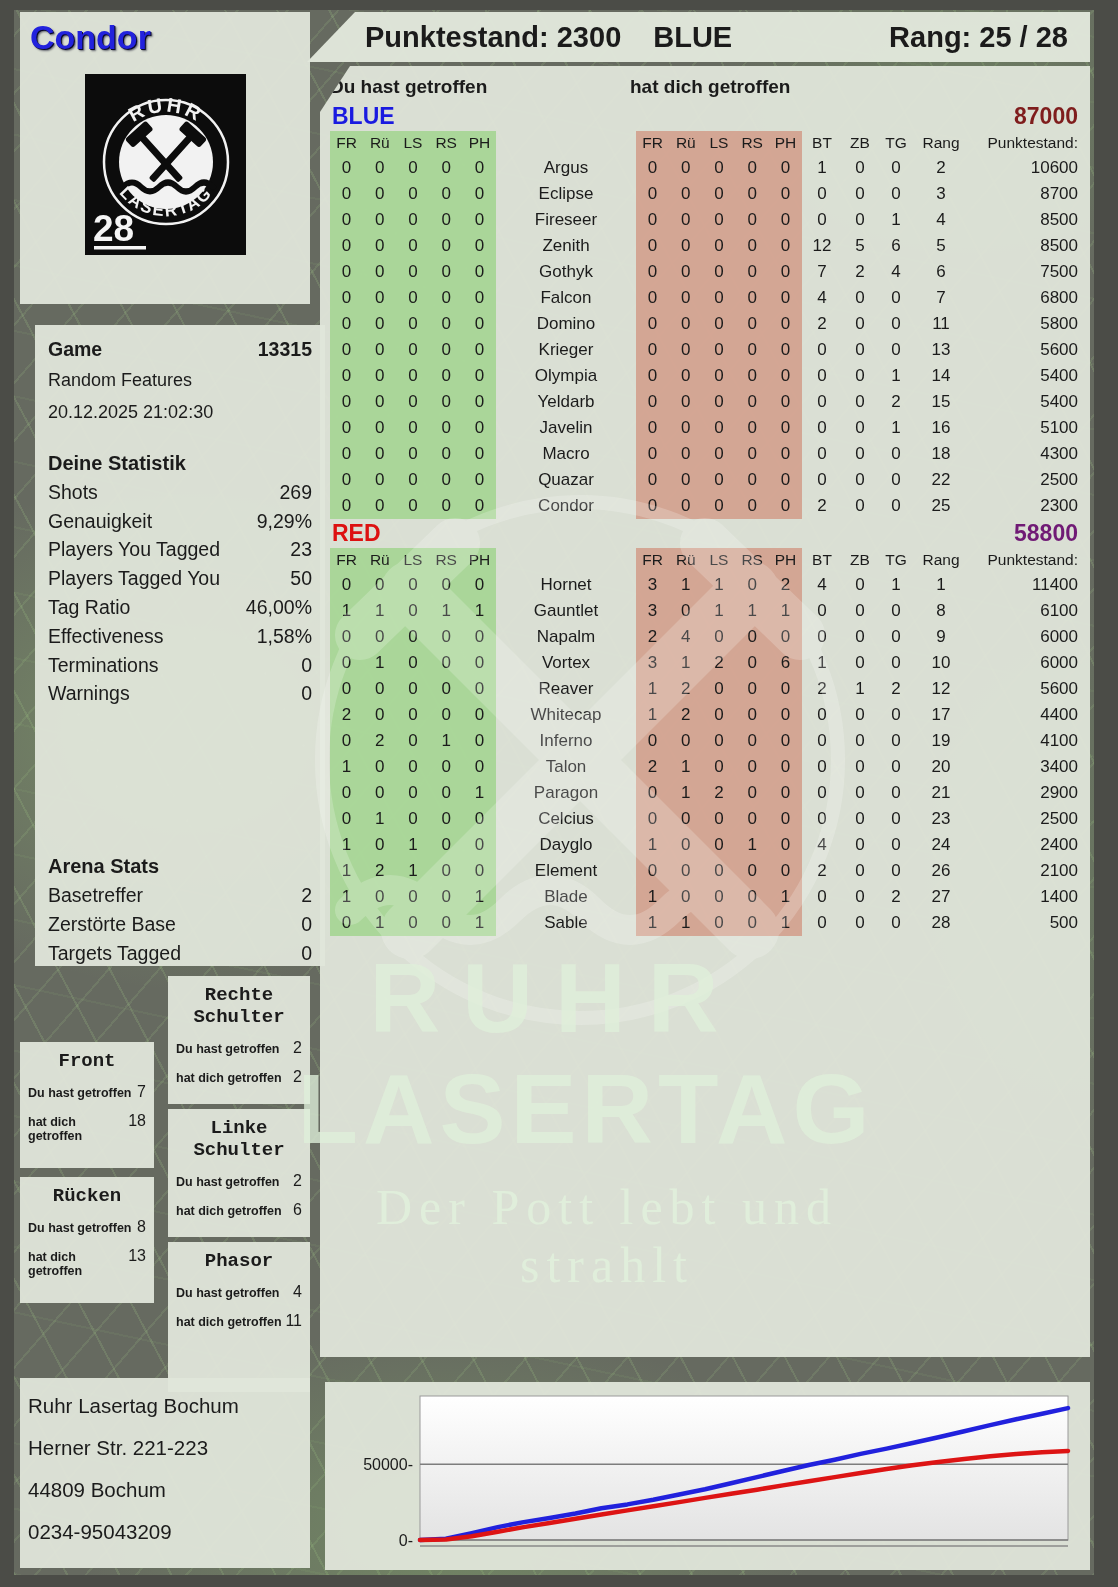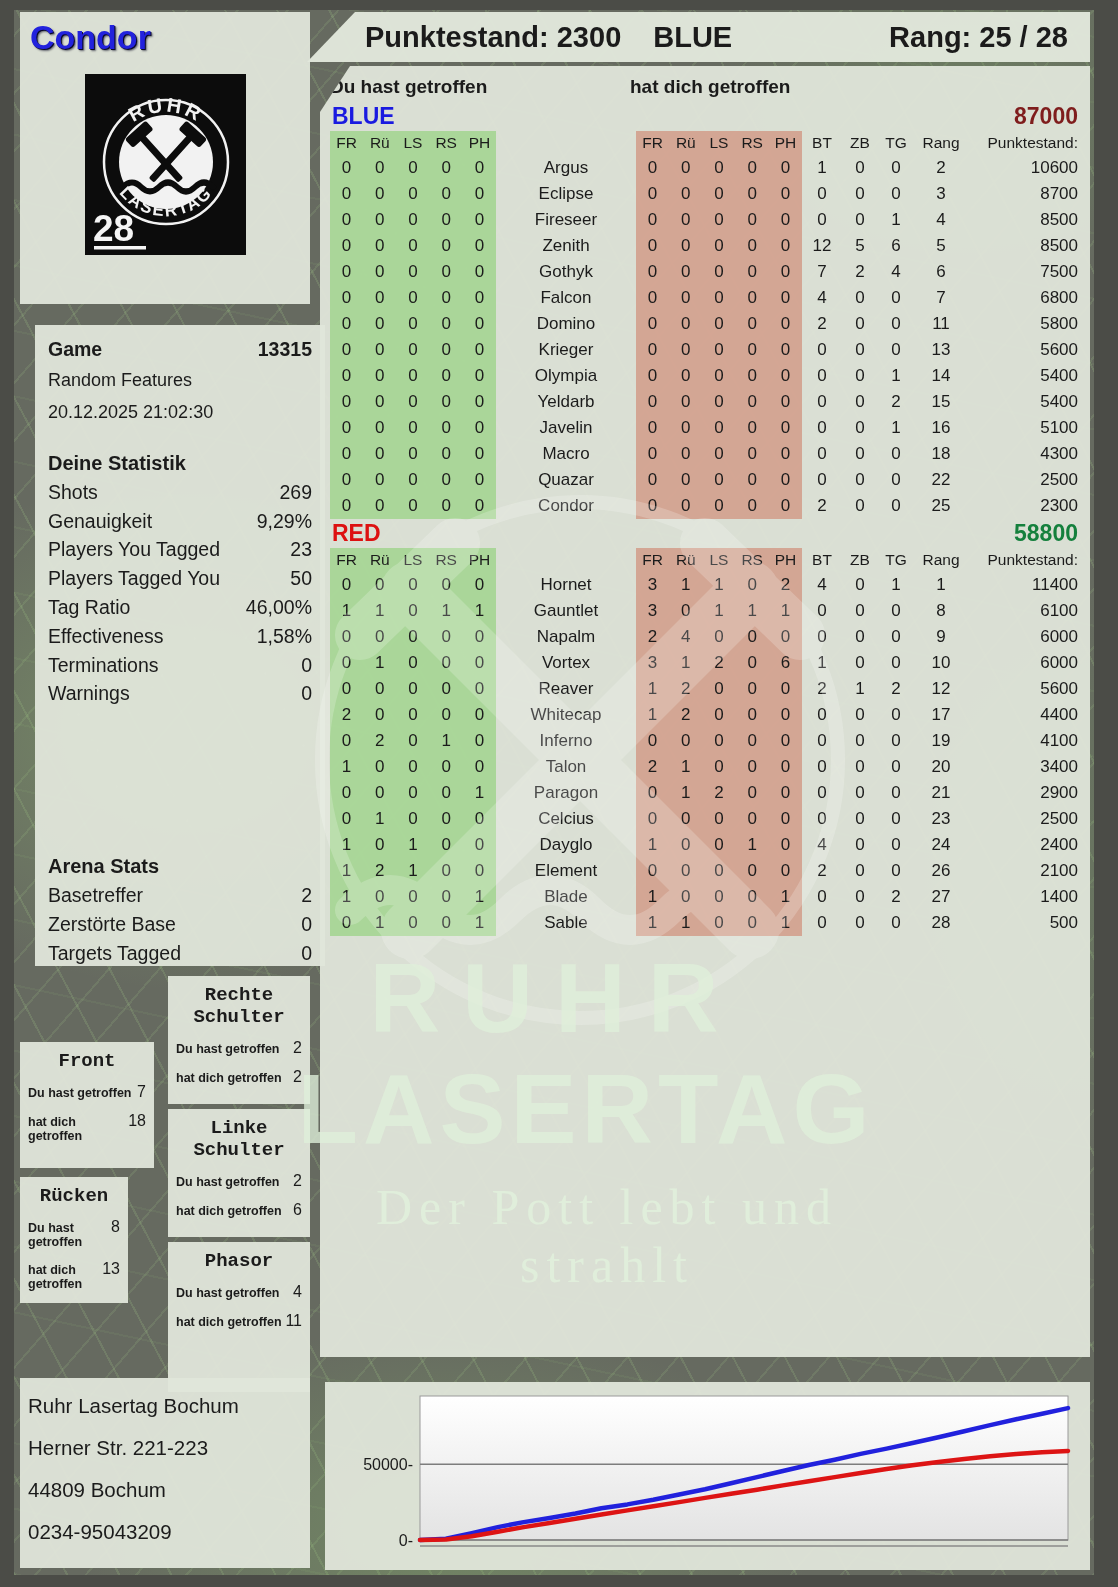--- a/index.html
+++ b/index.html
@@ -214,21 +214,21 @@
         <div class="hb-title">Linke Schulter</div>
         <div class="hb-row">
           <span class="lab">Du hast getroffen</span>
           <span class="val">2</span>
         </div>
         <div class="hb-row">
           <span class="lab">hat dich getroffen</span>
           <span class="val">6</span>
         </div>
       </div>
-      <div class="hitbox" style="left: 20px; top: 1177px; width: 108px; height: 126px;">
+      <div class="hitbox" style="left: 20px; top: 1177px; width: 134px; height: 126px;">
         <div class="hb-title">Rücken</div>
         <div class="hb-row">
           <span class="lab">Du hast getroffen</span>
           <span class="val">8</span>
         </div>
         <div class="hb-row">
           <span class="lab">hat dich getroffen</span>
           <span class="val">13</span>
         </div>
       </div>
@@ -578,21 +578,21 @@
             <div>0</div>
           </div>
           <div class="cmid">2</div>
           <div class="cmid">0</div>
           <div class="cmid">0</div>
           <div class="cmid">25</div>
           <div class="pts">2300</div>
         </div>
         <div class="team-head">
           <span style="color: rgb(221, 17, 17);">RED</span>
-          <span style="color: #15803d;">58800</span>
+          <span style="color: #701a75;">58800</span>
         </div>
         <div class="trow thead">
           <div class="band green">
             <div>FR</div>
             <div>Rü</div>
             <div>LS</div>
             <div>RS</div>
             <div>PH</div>
           </div>
           <div class="cname"></div>

